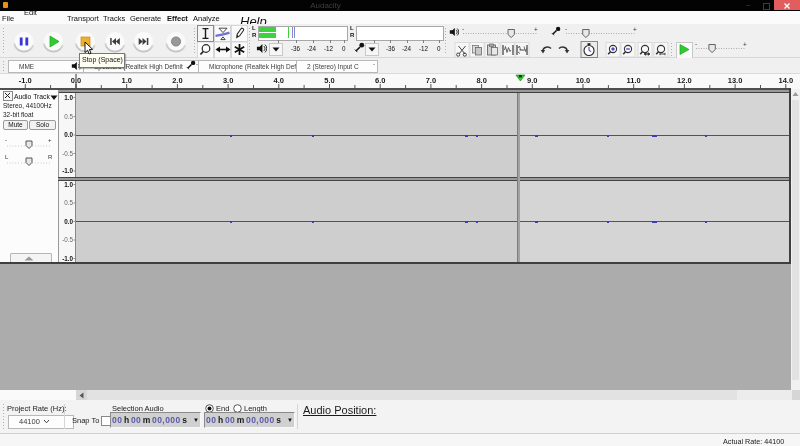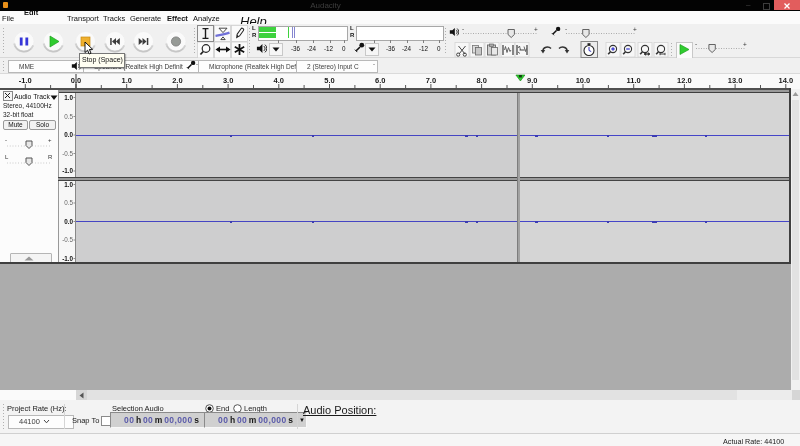--- a/index.html
+++ b/index.html
@@ -5,22 +5,22 @@
   #app{position:relative;width:800px;height:446px;overflow:hidden;
        font-family:"Liberation Sans",sans-serif;background:#f0f0f0;}
   .abs{position:absolute;}
   .txt{position:absolute;white-space:nowrap;}
   .combo{position:absolute;background:#fdfdfd;border:1px solid #b8b8b8;color:#3c3c3c;
          font-size:6.5px;line-height:11px;padding:0 10px;overflow:hidden;}
   .combo .arr{position:absolute;right:2px;top:0;color:#707070;font-size:6px;}
   .tbtn{position:absolute;background:#f6f6f6;border:1px solid #c8c8c8;}
   .timebox{position:absolute;height:14px;background:#d0d0d0;border-top:1px solid #8a8a8a;
            border-left:1px solid #8a8a8a;border-bottom:1px solid #f8f8f8;border-right:1px solid #f8f8f8;
-           font-size:8.5px;font-weight:bold;color:#5a5aaa;line-height:14px;text-align:center;
-           padding:0 7px;letter-spacing:0.4px;}
+           font-size:8.5px;font-weight:bold;color:#5a5aaa;line-height:14px;text-align:left;
+           padding:0 1px;letter-spacing:0.4px;}
   .timebox .u{color:#1a1a1a;font-weight:bold;letter-spacing:0;}
   .timebox .da{position:absolute;right:1px;top:0;color:#111;font-size:6px;letter-spacing:0;}
   .grip{position:absolute;width:4px;
         background-image:repeating-linear-gradient(to bottom,#b0b0b0 0 1px,transparent 1px 3px);
         background-size:1px 100%;background-repeat:no-repeat;background-position:1px 2px;}
 </style></head>
 <body>
 <div id="app">
 
 <div class="abs" style="left:0;top:0;width:800px;height:11px;background:#030303;"></div>
@@ -28,21 +28,21 @@
 <div class="txt" style="left:0;top:1px;width:651px;text-align:center;font-size:8px;color:#3e3e3e;">Audacity</div>
 <div class="txt" style="left:746px;top:0px;font-size:8px;color:#4a4a4a;">–</div>
 <div class="abs" style="left:763px;top:2.5px;width:5px;height:5px;border:1px solid #3c3c3c;"></div>
 <div class="abs" style="left:774px;top:0;width:26px;height:10px;background:#e25d5d;"></div>
 <svg class="abs" style="left:783px;top:2px" width="8" height="8">
       <path d="M1.5 1.5 L6.5 6.5 M6.5 1.5 L1.5 6.5" stroke="#fff" stroke-width="1.3"></path>
     </svg>
 
 <div class="abs" style="left:0;top:11px;width:800px;height:13px;background:#fbfbfb;border-bottom:1px solid #e2e2e2;"></div>
 <div class="txt" style="left:2px;top:13.5px;font-size:7.5px;color:#111;">File</div>
-<div class="txt" style="left:24px;top:8px;font-size:7.5px;color:#111;font-weight:bold;">Edit</div>
+<div class="txt" style="left:24px;top:8px;font-size:7.5px;color:#111;">Edit</div>
 <div class="txt" style="left:44px;top:13.5px;font-size:7.5px;color:#111;margin-top:24px;">View</div>
 <div class="txt" style="left:67px;top:13.5px;font-size:7.5px;color:#111;">Transport</div>
 <div class="txt" style="left:103px;top:13.5px;font-size:7.5px;color:#111;">Tracks</div>
 <div class="txt" style="left:130px;top:13.5px;font-size:7.5px;color:#111;">Generate</div>
 <div class="txt" style="left:167px;top:13.5px;font-size:7.5px;color:#111;font-weight:bold;">Effect</div>
 <div class="txt" style="left:193px;top:13.5px;font-size:7.5px;color:#111;">Analyze</div>
 <div class="txt" style="left:240px;top:13.5px;font-size:13px;color:#111;font-style:italic;">Help</div>
 
 <div class="abs" style="left:0;top:24px;width:800px;height:33px;background:#f0f0f0;border-bottom:1px solid #d8d8d8;"></div>
 <div class="grip" style="left:2px;top:26px;height:29px;"></div>

